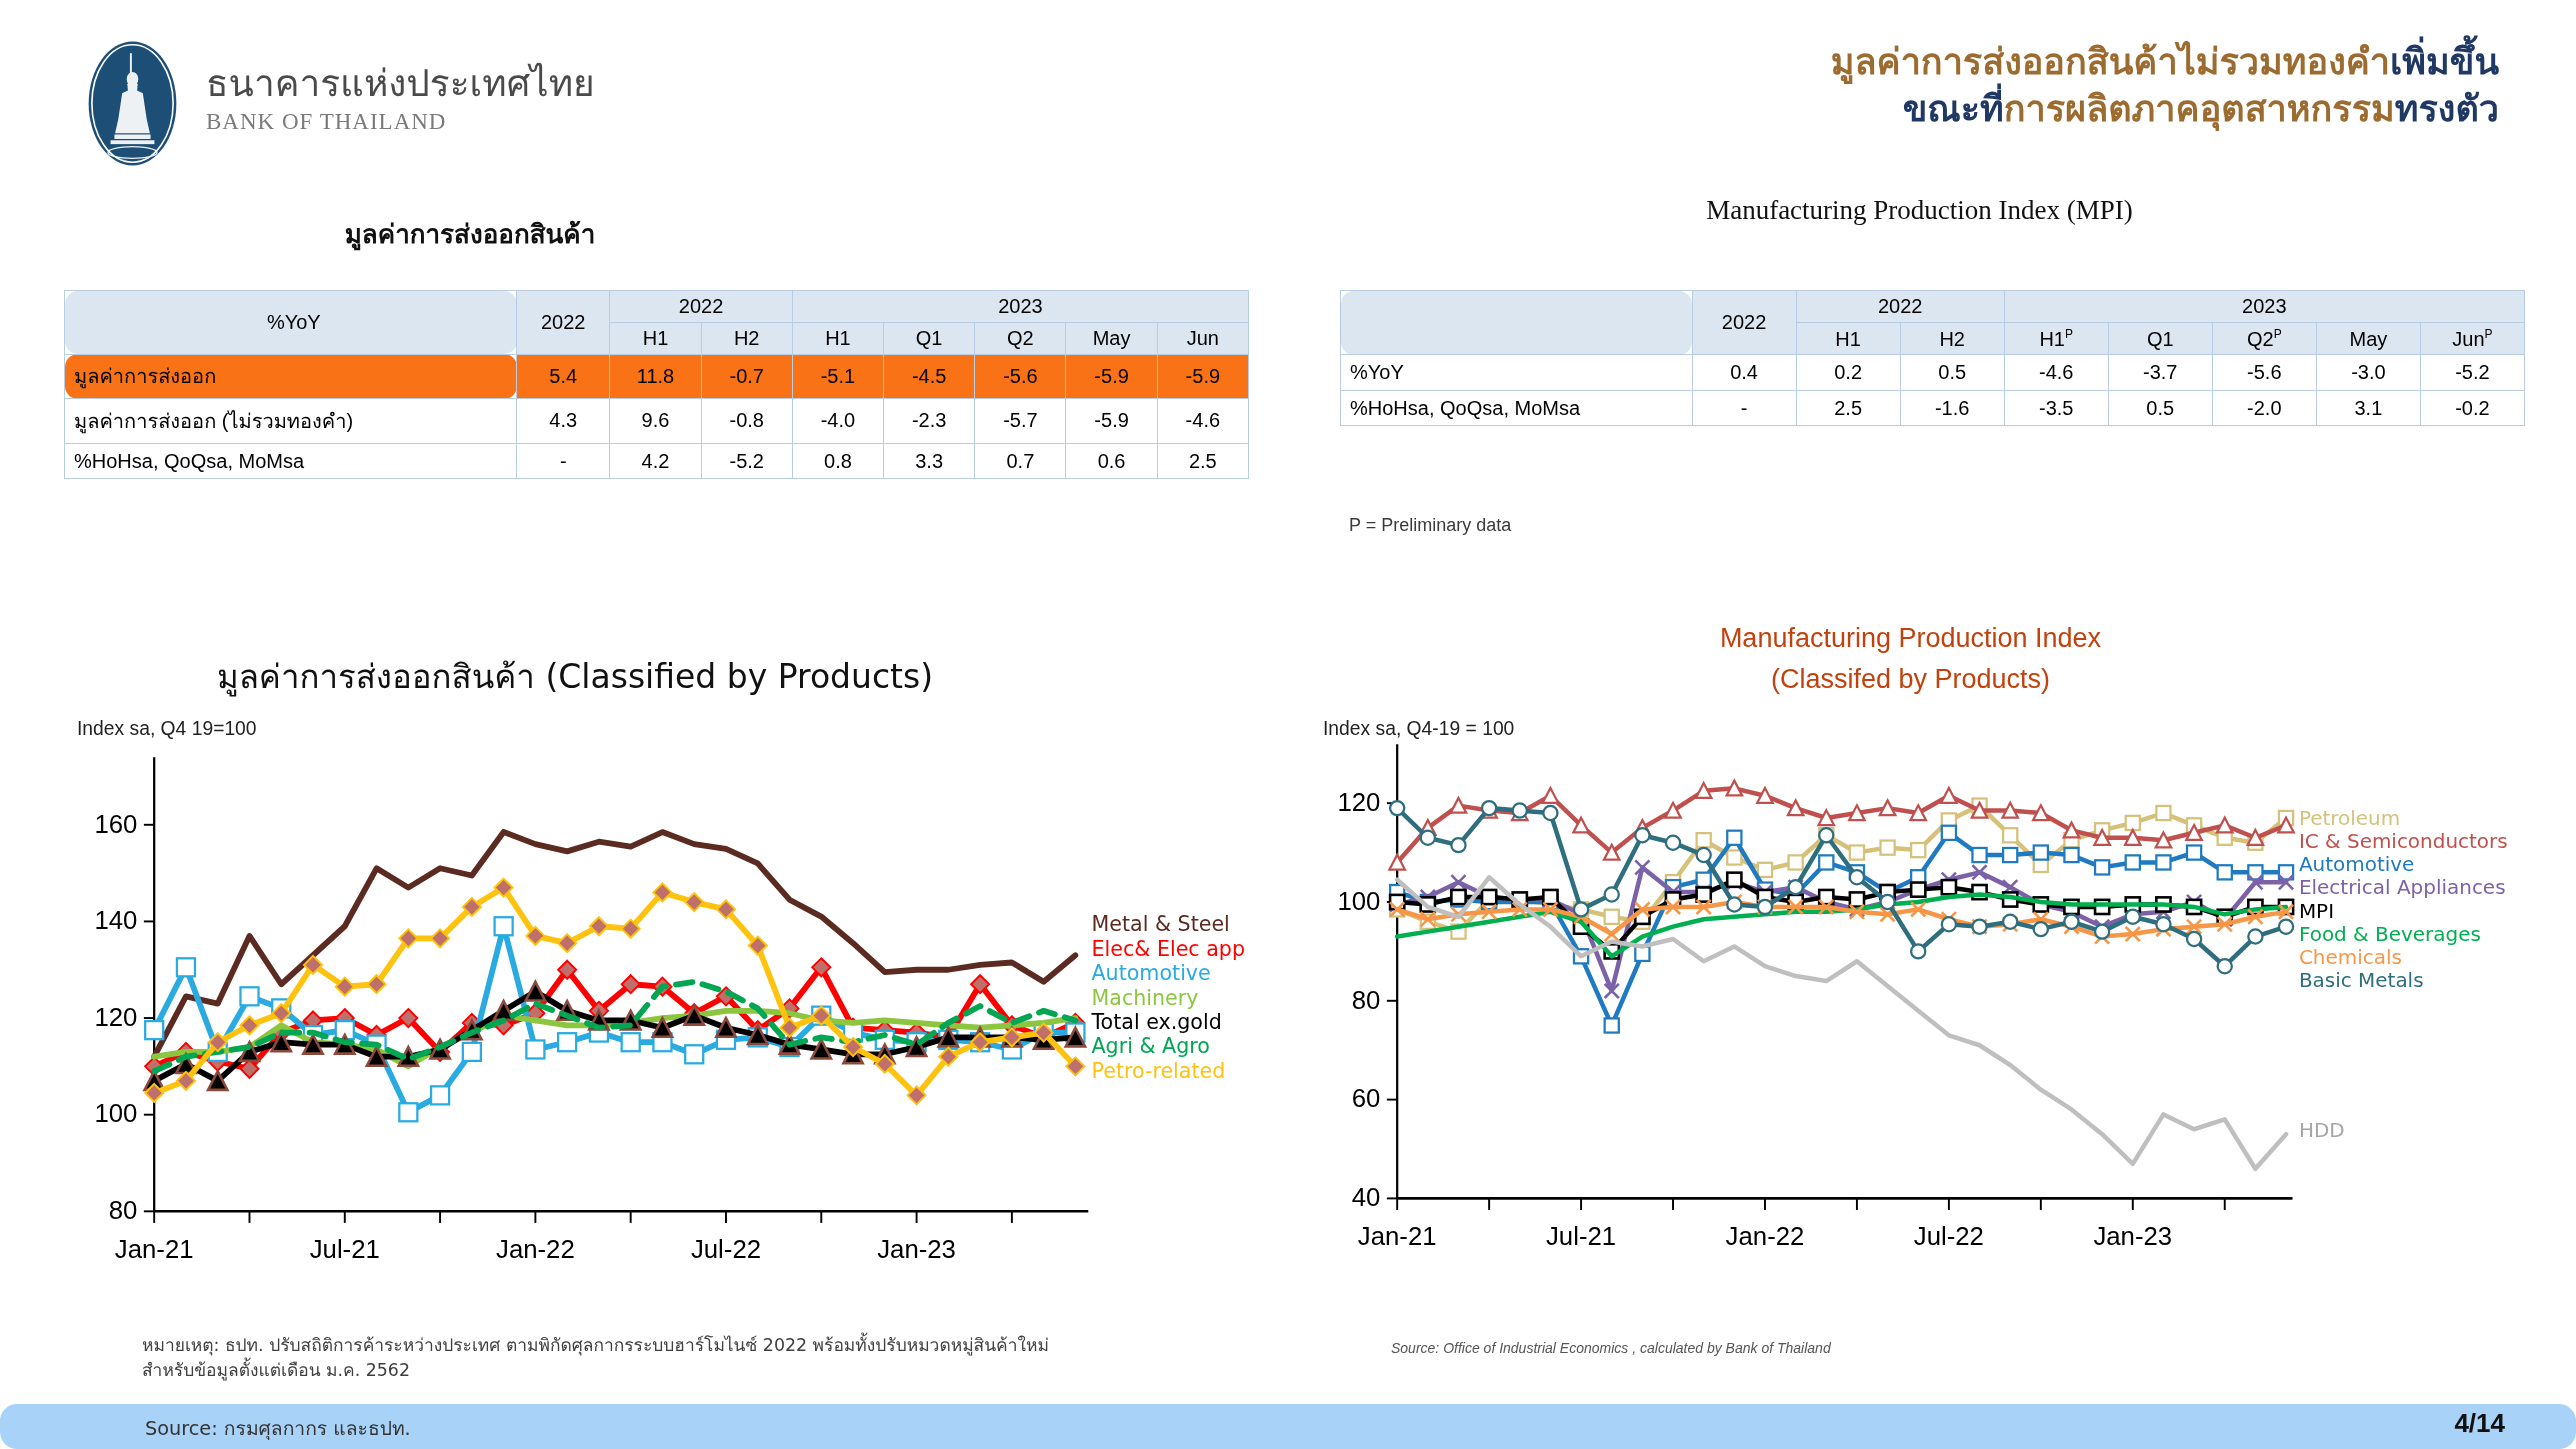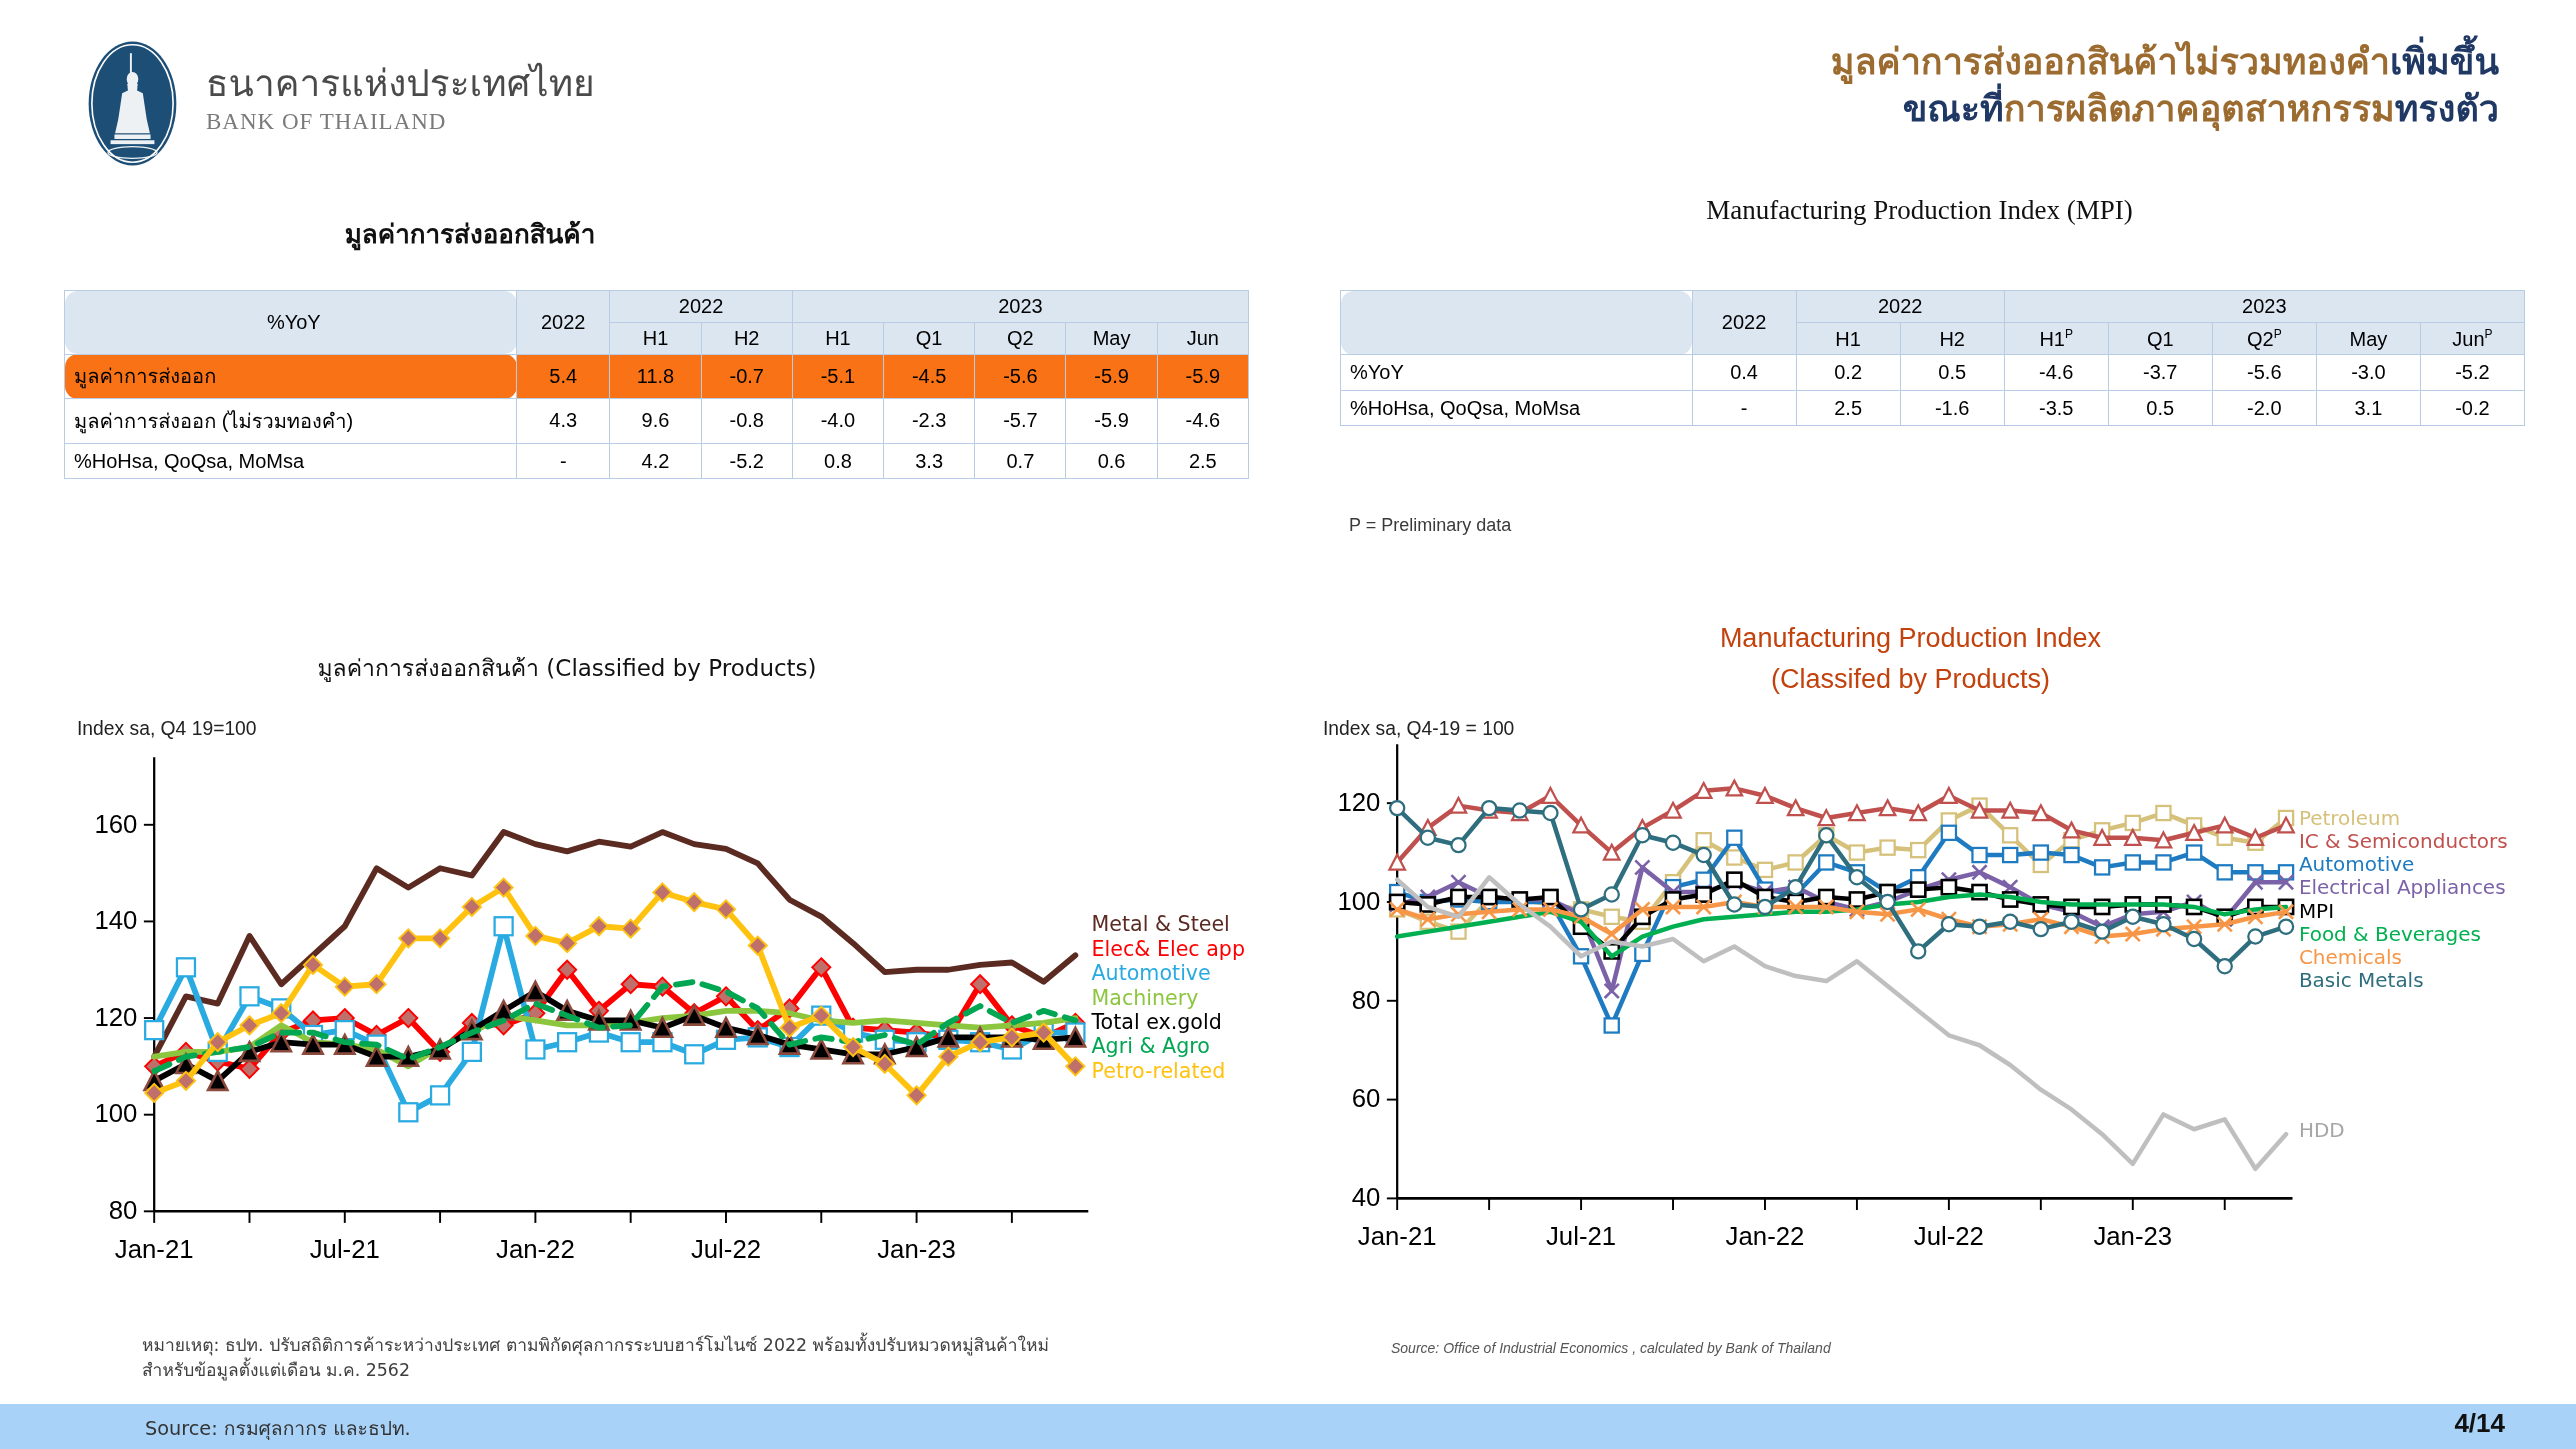--- a/index.html
+++ b/index.html
@@ -53,42 +53,42 @@
   #tbl-mpi { left:1340px; top:290px; width:1185px; }
   #tbl-mpi .rowlabel { width:348px; }
   #tbl-mpi .c2022 { width:103px; }
   #tbl-mpi .cnarrow { width:103px; }
 
   sup { font-size:0.6em; vertical-align:super; }
 
   #mpi-note { left:1349px; top:515px; font-size:18px; color:#3a3a3a; }
 
   
-  #chart-title-left { left:116px; top:650px; width:902px; text-align:center;
-     font-size:23px; color:#111; font-family:"DejaVu Sans", sans-serif; }
+  #chart-title-left { left:124px; top:650px; width:902px; text-align:center;
+     font-size:33px; color:#111; font-family:"DejaVu Sans", sans-serif; }
   #chart-title-right { left:1524px; top:618px; width:773px; text-align:center;
      font-size:27px; color:#c2410c; line-height:1.5; }
 
   .axis-note { font-size:19.3px; color:#222; }
   #note-left  { left:77px;  top:718px; }
   #note-right { left:1323px; top:718px; }
 
   
   #chart-left  { left:64px;  top:741px; width:1224px; height:567px; }
   #chart-right { left:1307px; top:741px; width:1256px; height:567px; }
   svg { display:block; }
 
   
   #foot-left { left:142px; top:1333px; width:1133px;
      font-size:17.4px; color:#404040; line-height:1.45;
      font-family:"DejaVu Sans", sans-serif; }
   #foot-right { left:1391px; top:1340px; font-size:14px; color:#555;font-style:italic; }
 
   
-  #bottom-bar { left:0; top:1404px; width:2576px; height:45px; background:#a8d2f7; }
+  #bottom-bar { left:0; top:1404px; width:2576px; height:45px; background:#a8d2f7;border-radius:17px; }
   #bar-source { position:absolute; left:145px; top:9px; font-size:19.3px; color:#333;
      font-family:"DejaVu Sans", sans-serif; }
   #page-num { position:absolute; right:71px; top:3.9px; font-size:26px; color:#111; font-weight:600; }
 </style>
 </head>
 <body>
 
 <div id="logo-wrap" class="abs">
   <svg id="logo-seal" viewBox="0 0 200 200">
     <ellipse cx="100" cy="100" rx="68" ry="96" fill="#1C4E76"></ellipse>

